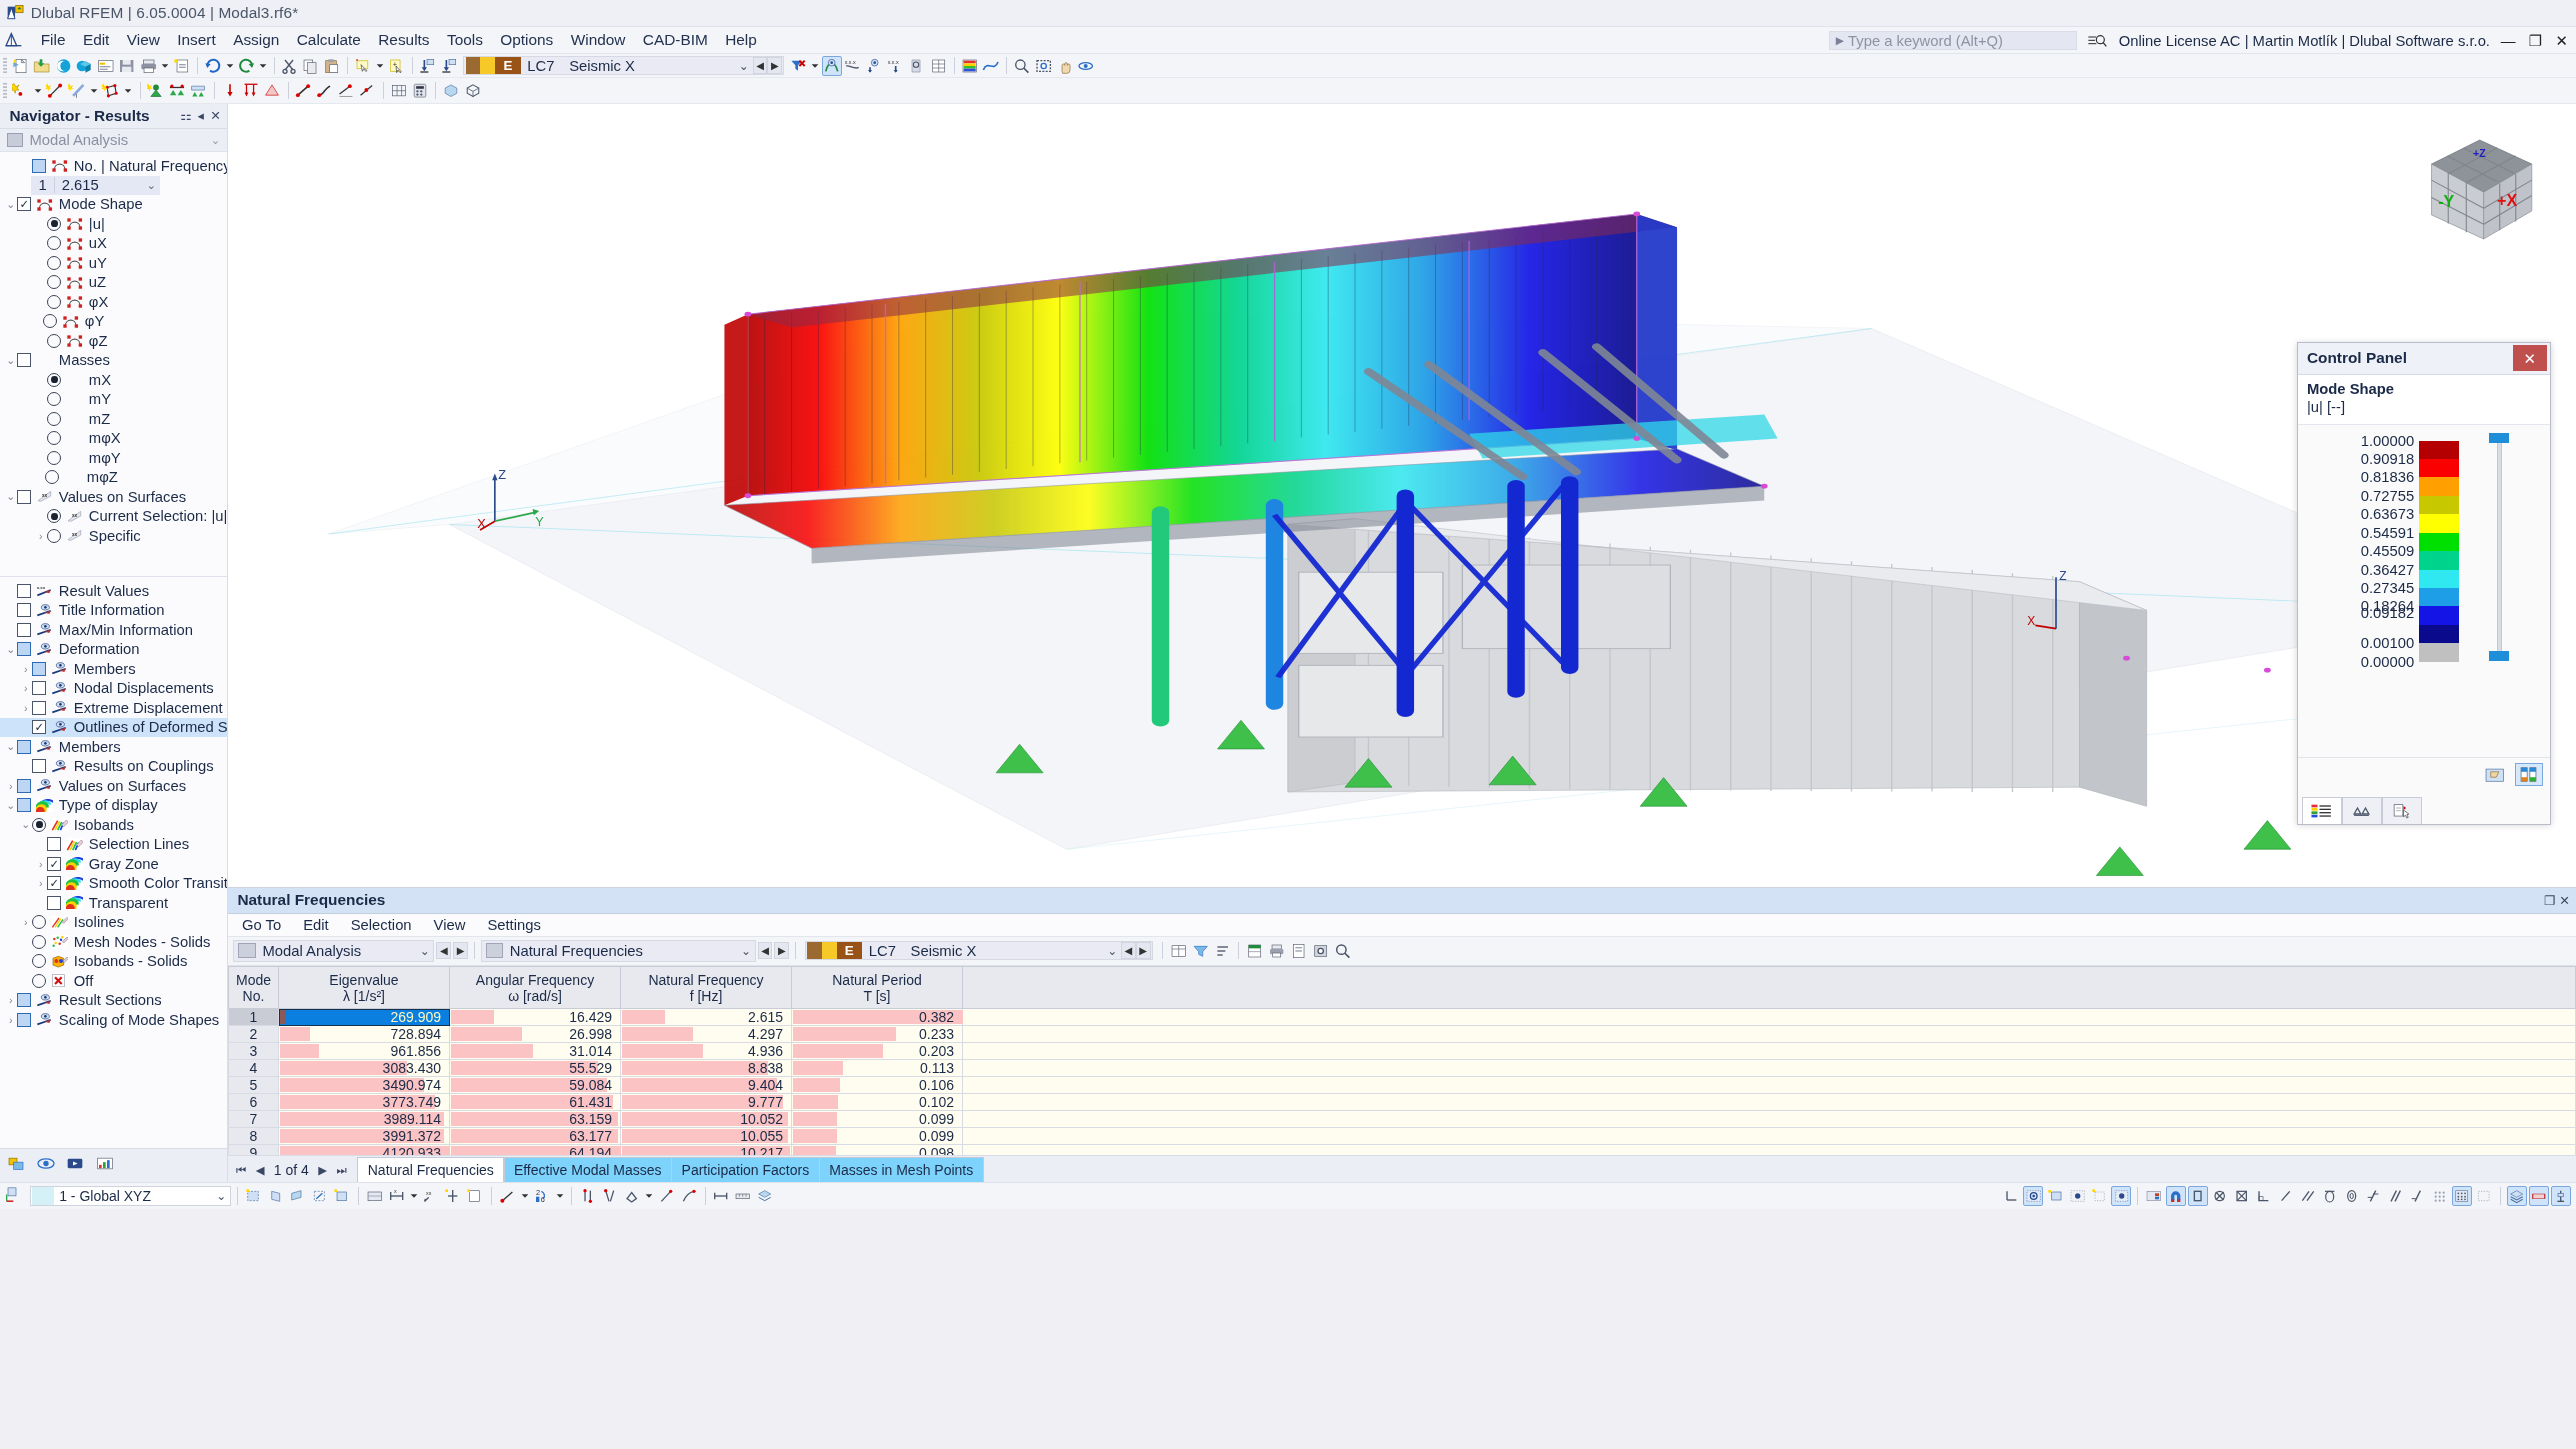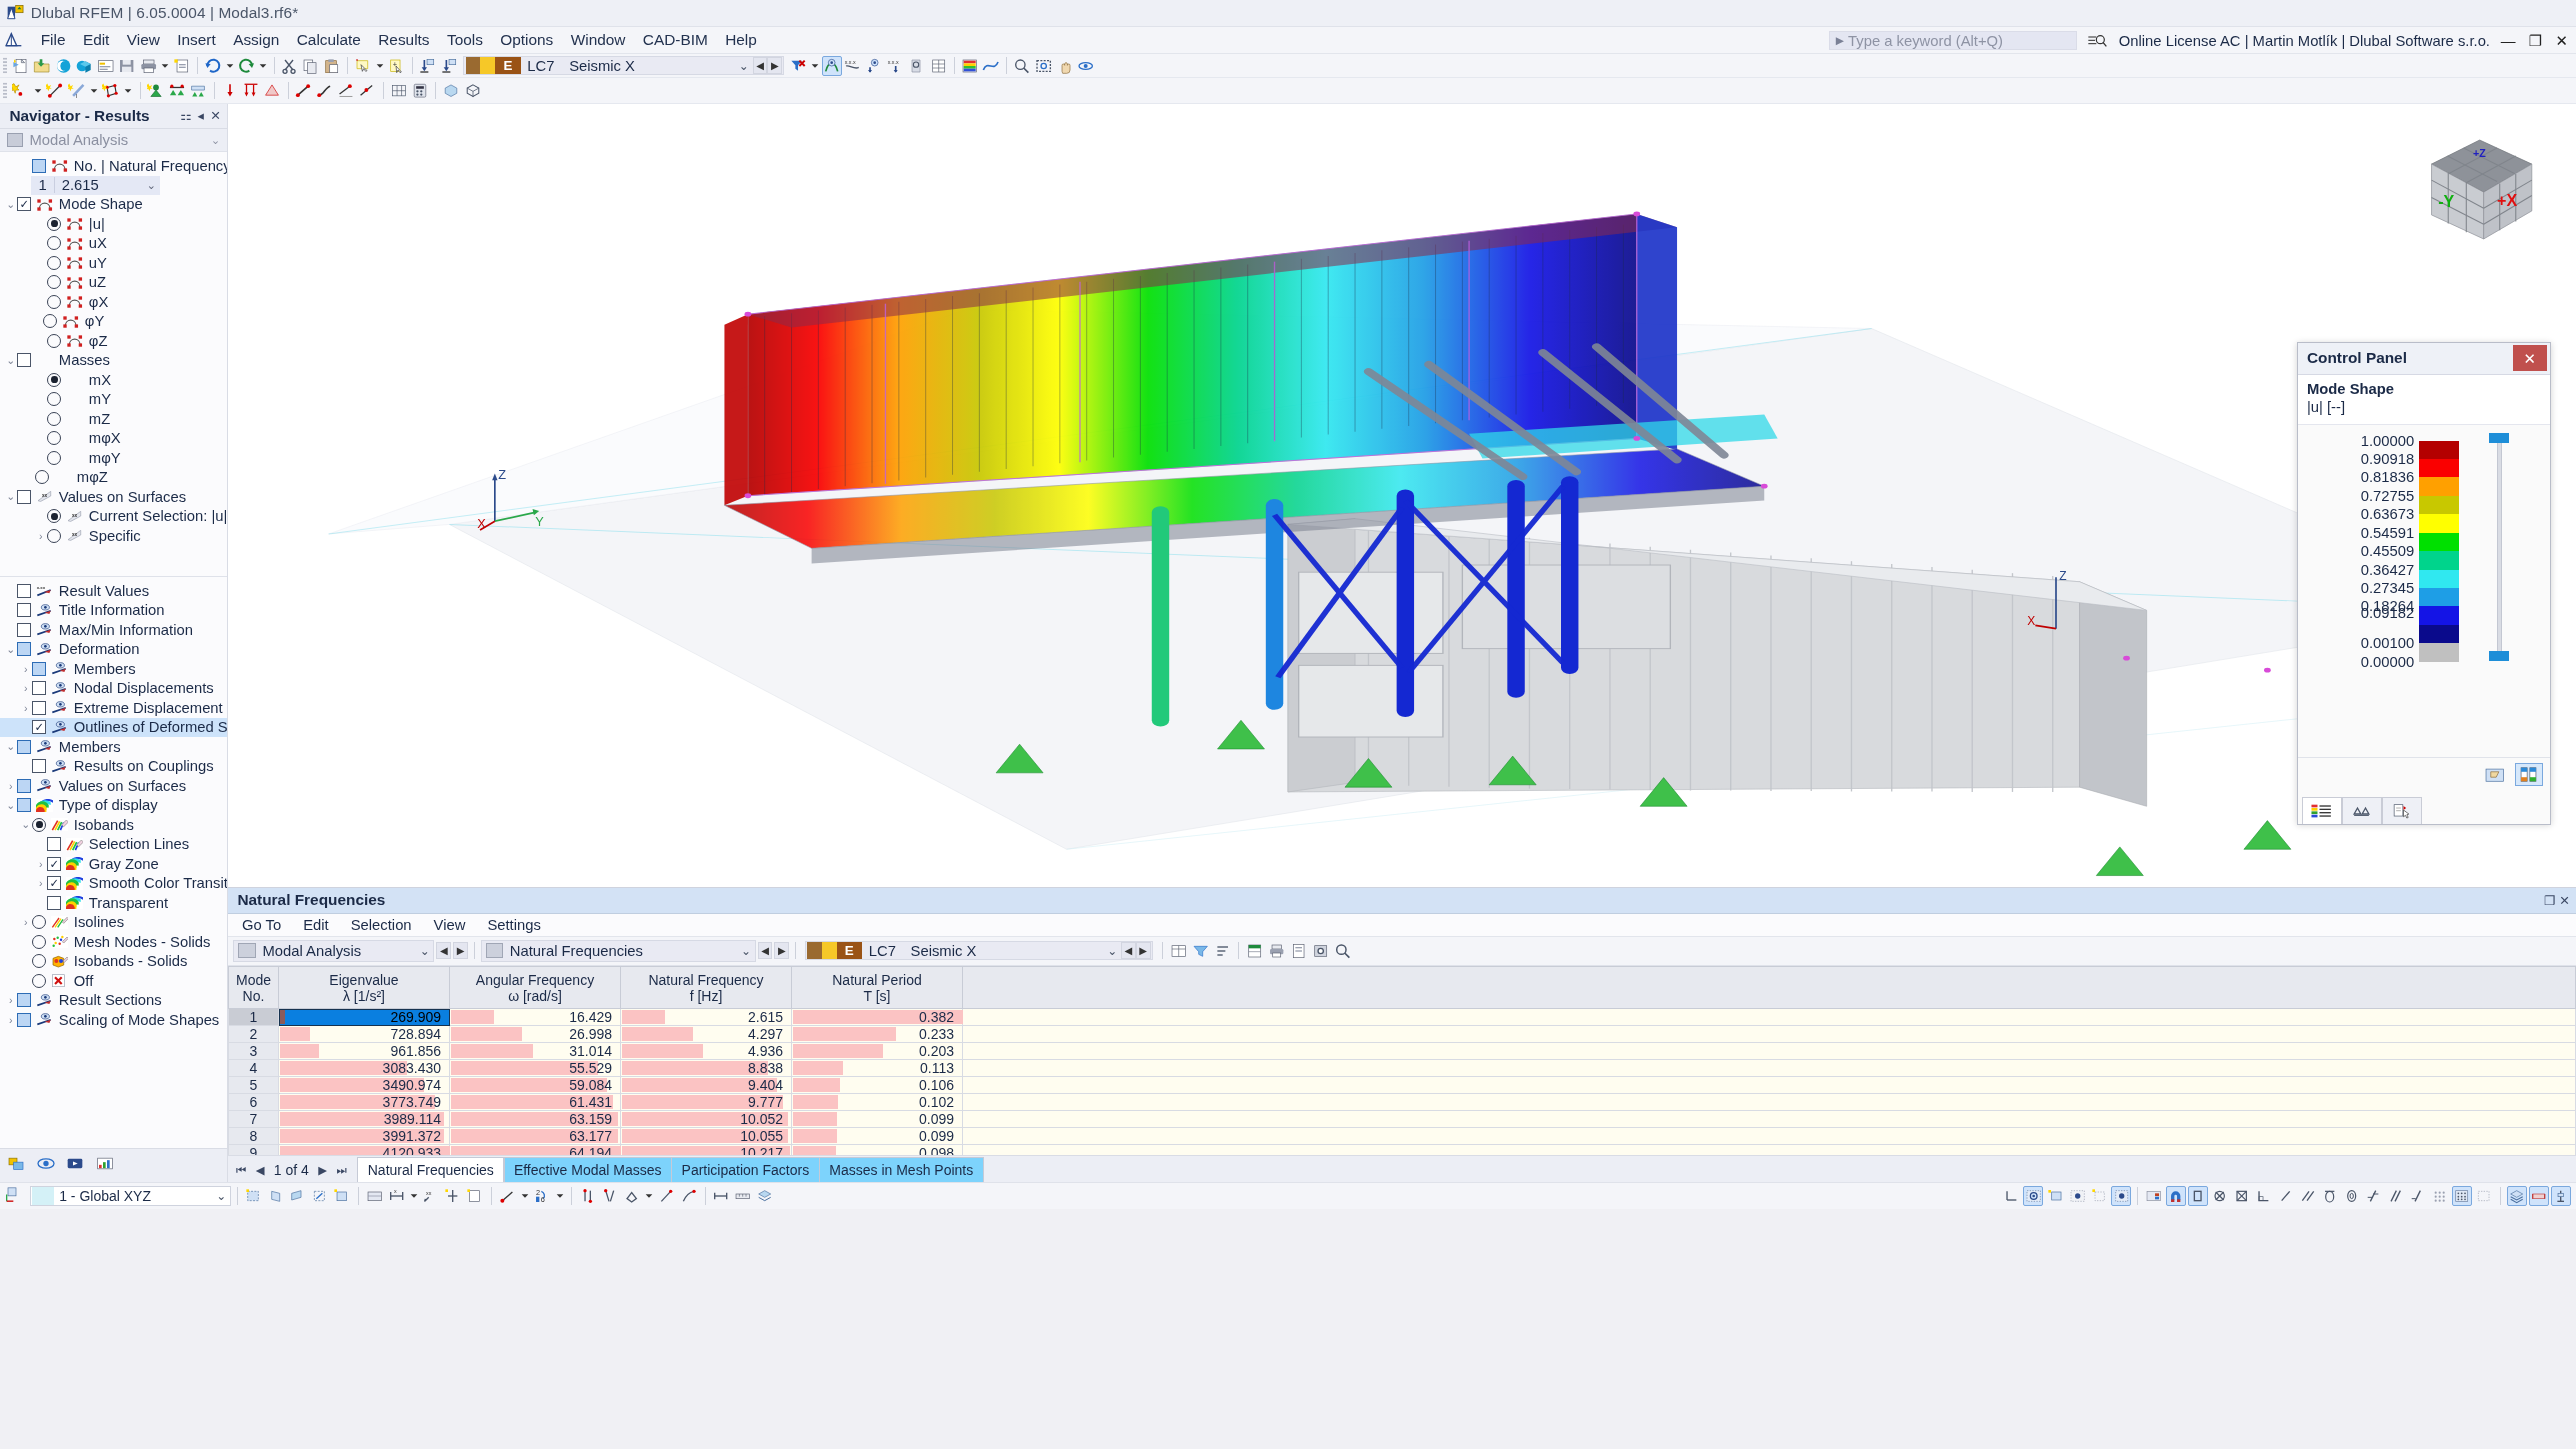--- a/index.html
+++ b/index.html
@@ -159,21 +159,21 @@
   table.freq th { background:#e7e9ef; border:0.7px solid #c8ccd6; font-weight:normal; color:#1b2a47;
                   height:42px; vertical-align:middle; padding:0 4px; font-size:14px;}
   table.freq th .l1 { display:block; }
   table.freq th .l2 { display:block; }
   table.freq td { border:0.7px solid #d8dbe3; height:16.4px; padding:0; position:relative; background:#fffdf0;}
   table.freq td.mode { background:#e7e9ef; text-align:center; width:50px;}
   table.freq tr.r1 td.mode { background:#c9ccd4; }
   .cellbar { position:absolute; left:0.7px; top:0.7px; bottom:0.7px; background:#fbc3c3; }
   .cellval { position:relative; display:block; text-align:right; padding-right:8px; line-height:16px; z-index:2;}
   td.selc { background:#0a7fe0 !important; outline:1.3px solid #16324f; outline-offset:-1.3px; }
-  td.selc .cellval { color:#000000; }
+  td.selc .cellval { color:#fef9c3; }
   td.selc .cellbar { background:#8a5a5a; }
   td.empty { background:#fffdf0; border-left:0.7px solid #d8dbe3;}
 
   .tp-tabs { height:27px; display:flex; align-items:flex-end; background:#eceef5;
              border-top:0.7px solid #d9dce5; padding-left:4px; }
   .nav-pager { display:flex; align-items:center; gap:9.4px; padding:0 10.7px 4px 4px; font-size:14px; color:#1b2a47;}
   .nav-pager i { font-style:normal; color:#3a4763; font-size:11.4px;}
   .ttab { padding:4px 9.4px; font-size:14px; background:#7dd3fc; border:0.7px solid #c6cad6;
           border-bottom:none; margin-right:-0.7px; }
   .ttab.sel { background:#fff; font-weight:normal; }
@@ -818,21 +818,21 @@
             <span class="rb"></span>
             <span class="ti"></span>
             <span class="tlabel">mφX</span>
           </div>
           <div class="trow" style="padding-left:34px">
             <span class="tw"></span>
             <span class="rb"></span>
             <span class="ti"></span>
             <span class="tlabel">mφY</span>
           </div>
-          <div class="trow" style="padding-left:22px">
+          <div class="trow" style="padding-left:32px">
             <span class="tw"></span>
             <span class="rb"></span>
             <span class="ti"></span>
             <span class="tlabel">mφZ</span>
           </div>
           <div class="trow" style="padding-left:4px">
             <span class="tw">⌄</span>
             <span class="cb"></span>
             <span class="ti"><svg width="17.4" height="13.4" viewBox="0 0 26 20" style="font-size:22px">
                 <path d="M3 16 L22 2 L22 9 L7 17z" fill="#e4e6ee" stroke="#9aa0b0"></path>

